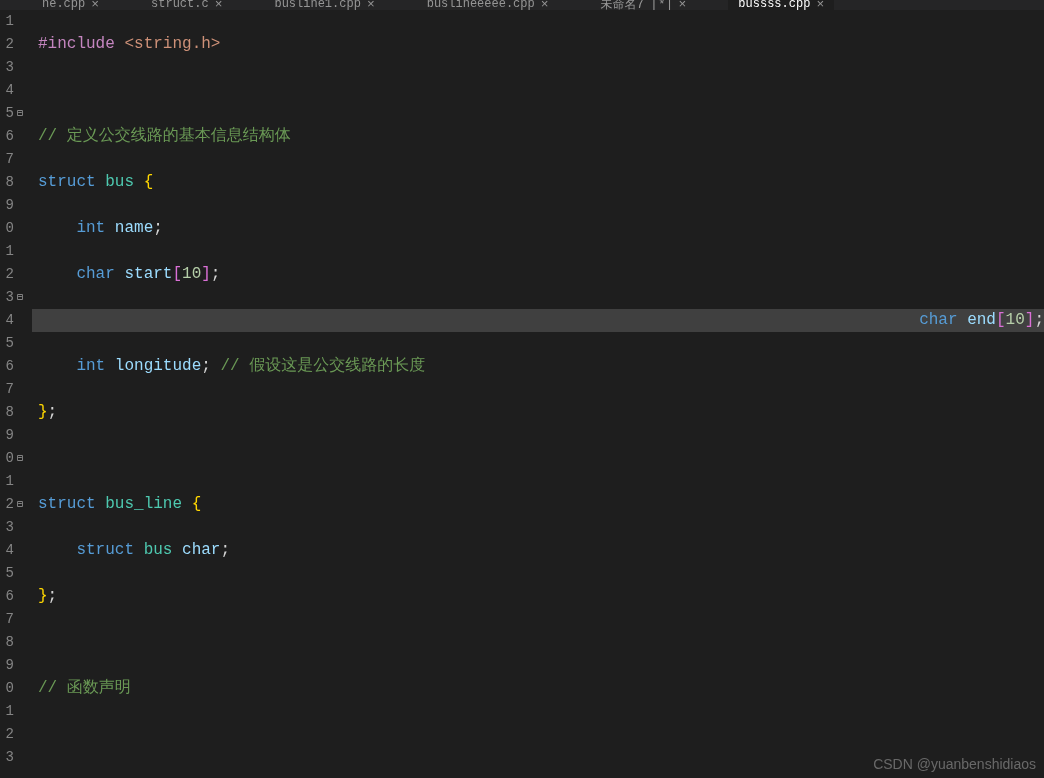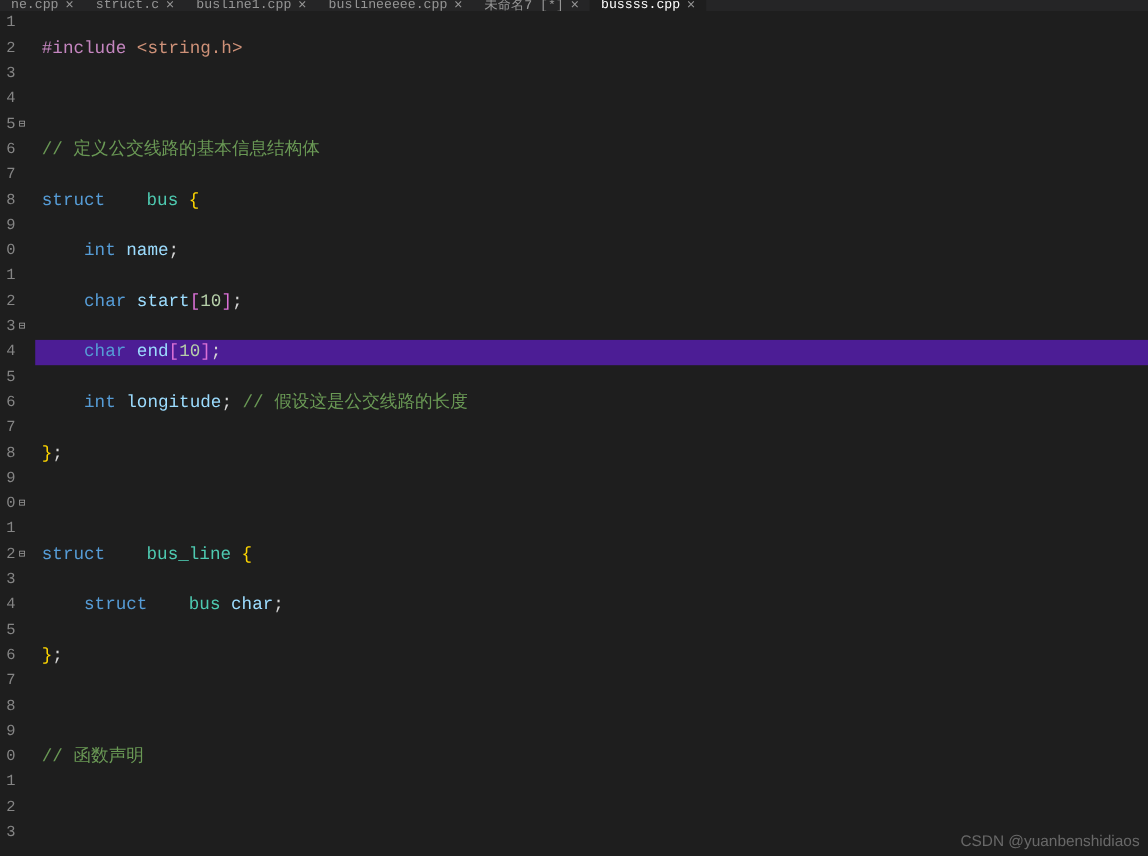--- a/index.html
+++ b/index.html
@@ -22,20 +22,21 @@
   }
   .tab {
     display: flex;
     align-items: center;
     padding: 0 10px 2px 10px;
     height: 10px;
     color: #969696;
     font-size: 12px;
     gap: 6px;
     white-space: nowrap;
+    margin-left: 32px;
   }
   .tab.active {
     background: #1e1e1e;
     color: #ffffff;
     text-align: center;
   }
   .tab .close {
     color: #969696;
     font-size: 13px;
   }
@@ -65,26 +66,26 @@
     color: #a0a0a0;
     line-height: 23px;
   }
   .code {
     flex: 1;
     white-space: pre;
     padding-left: 6px;
     position: relative;
   }
   .line { height: 23px; position: relative; }
-  .line.hl { background: #4c1d95; margin-left: -6px; padding-left: 6px; }
+  .line.hl { background: #404040; margin-left: -6px; padding-left: 6px; text-align: right; }
   .c-pre { color: #c586c0; }       
   .c-str { color: #ce9178; }       
   .c-cmt { color: #6a9955; }       
   .c-kw  { color: #569cd6; }       
-  .c-type{ color: #4ec9b0; margin-left: 28px; }       
+  .c-type{ color: #4ec9b0; }       
   .c-num { color: #b5cea8; }       
   .c-var { color: #9cdcfe; }       
   .c-pl  { color: #d4d4d4; }       
   .c-br1 { color: #ffd700; }       
   .c-br2 { color: #da70d6; }
   .watermark {
     position: absolute;
     right: 8px;
     bottom: 6px;
     color: #888;

